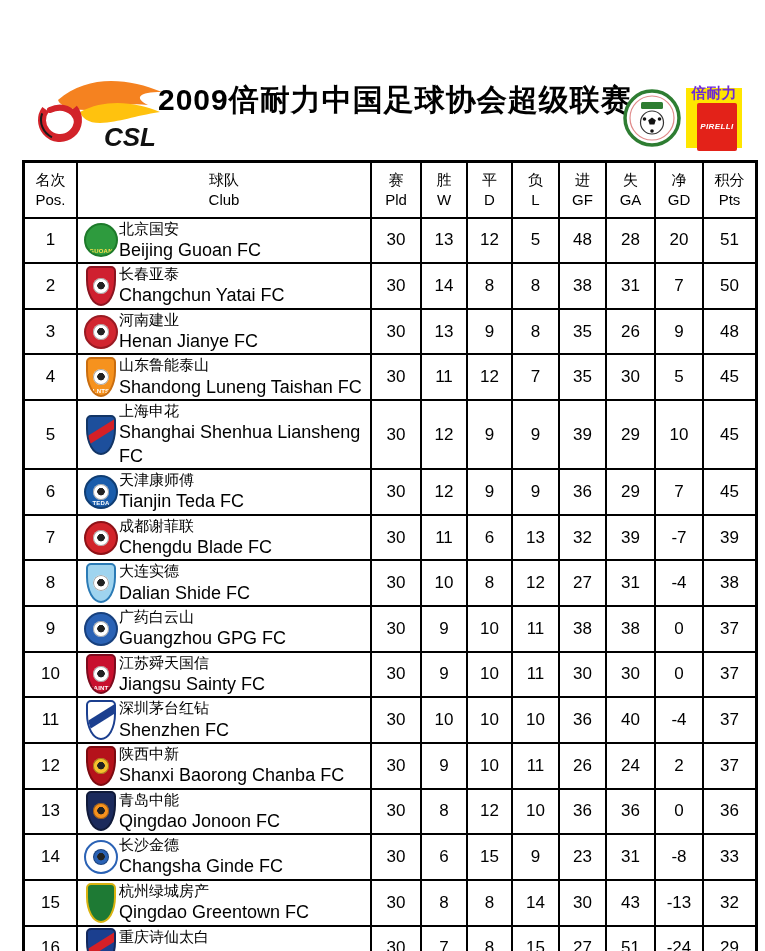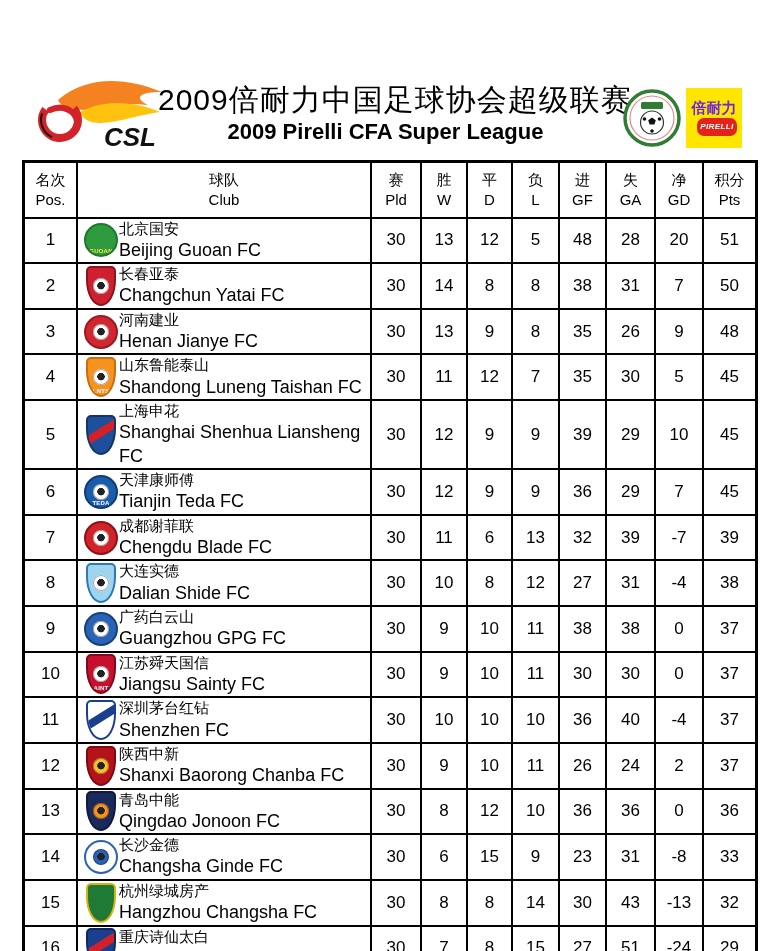--- a/index.html
+++ b/index.html
@@ -2,29 +2,29 @@
 <html><head>
 <meta charset="utf-8">
 <style>
   html,body{margin:0;padding:0;background:#fff;}
   .page{position:relative;width:765px;height:951px;background:#fff;color:#000;
         font-family:"Liberation Sans",sans-serif;overflow:hidden;}
 
   
   .csl-logo{position:absolute;left:28px;top:72px;width:140px;height:82px;text-align:right;}
   .title-cn{position:absolute;left:158px;top:80px;width:455px;text-align:center;
-            font-size:30px;font-weight:normal;letter-spacing:1px;white-space:nowrap;}
+            font-size:30px;font-weight:bold;letter-spacing:1px;white-space:nowrap;}
   .title-en{position:absolute;left:158px;top:119px;width:455px;text-align:center;
             font-size:22px;font-weight:bold;white-space:nowrap;}
   .cfa-badge{position:absolute;left:623px;top:89px;width:58px;height:58px;}
   .pirelli{position:absolute;left:686px;top:88px;width:56px;height:60px;background:#ffe600;
            display:flex;flex-direction:column;align-items:center;justify-content:center;gap:3px;}
   .pirelli-cn{color:#6d28d9;font-weight:bold;font-size:15px;line-height:1;}
   .pirelli-en{background:#e32219;color:#fff;font-weight:bold;font-style:italic;
-              font-size:8px;line-height:1;padding:5px 3px;border-radius:7px;letter-spacing:.4px;margin-left:6px;}
+              font-size:8px;line-height:1;padding:20px 3px;border-radius:2px;letter-spacing:.4px;margin-left:6px;}
 
   
   table.league{position:absolute;left:22px;top:160px;width:712px;table-layout:fixed;
                border-collapse:collapse;border:3px solid #000;background:#fff;}
   th,td{border:2px solid #000;text-align:center;padding:0;overflow:hidden;}
   thead tr{height:56px;}
   tbody tr{height:45px;}
   th{font-weight:normal;}
   th .cn{font-family:"Liberation Serif",serif;font-size:15px;line-height:1.35;}
   th .en{font-size:15px;line-height:1.25;}
@@ -63,21 +63,20 @@
       <path d="M30 28 C60 2 100 6 134 20 C110 20 106 26 120 33 C94 30 84 38 58 38 C42 38 32 34 30 28 Z" fill="#f58220"></path>
       <path d="M52 40 C78 26 108 30 132 40 C106 44 92 50 72 51 C60 51 54 46 52 40 Z" fill="#ffc20e"></path>
       <circle cx="32" cy="48" r="18" fill="none" stroke="#d2232a" stroke-width="8" stroke-dasharray="80 33" transform="rotate(-40 32 48)"></circle>
       <path d="M22 38 q13 -6 23 3 q9 10 -1 20" fill="none" stroke="#d2232a" stroke-width="6" stroke-linecap="round"></path>
       <circle cx="32" cy="48" r="19" fill="none" stroke="#1a1a1a" stroke-width="2" stroke-dasharray="28 92" transform="rotate(115 32 48)"></circle>
       <text x="76" y="74" font-size="26" font-style="italic" font-weight="600" fill="#111" font-family="Liberation Sans, sans-serif">CSL</text>
     </svg>
   </div>
 
   <div class="title-cn">2009倍耐力中国足球协会超级联赛</div>
-  <div class="title-en">2009 Pirelli CFA Super League</div>
 
   <div class="cfa-badge">
     <svg width="58" height="58" viewBox="0 0 58 58">
       <circle cx="29" cy="29" r="27" fill="#ffffff" stroke="#2e7d32" stroke-width="3.5"></circle>
       <circle cx="29" cy="29" r="22" fill="none" stroke="#c62828" stroke-width="1.2" opacity="0.55"></circle>
       <rect x="18" y="13" width="22" height="7" rx="1.5" fill="#2e7d32"></rect>
       <circle cx="29" cy="33.5" r="11.5" fill="#ffffff" stroke="#333333" stroke-width="1.2"></circle>
       <polygon points="29,28.5 32.8,31.2 31.4,35.6 26.6,35.6 25.2,31.2" fill="#111111"></polygon>
       <circle cx="21.5" cy="30" r="1.8" fill="#111111"></circle>
       <circle cx="36.5" cy="30" r="1.8" fill="#111111"></circle>
@@ -503,21 +502,21 @@
       <div class="club-inner">
         <div class="crest">
           <div class="crest-body shield" style="background-color: rgb(30, 122, 52); border-color: rgb(217, 179, 16);">
             
             
             
           </div>
         </div>
         <div class="club-names">
           <div class="cn">杭州绿城房产</div>
-          <div class="en">Hangzhou Changsha FC</div>
+          <div class="en">Qingdao Greentown FC</div>
         </div>
       </div>
     </td>
     <td>30</td>
     <td>8</td>
     <td>8</td>
     <td>14</td>
     <td>30</td>
     <td>43</td>
     <td>-13</td>

